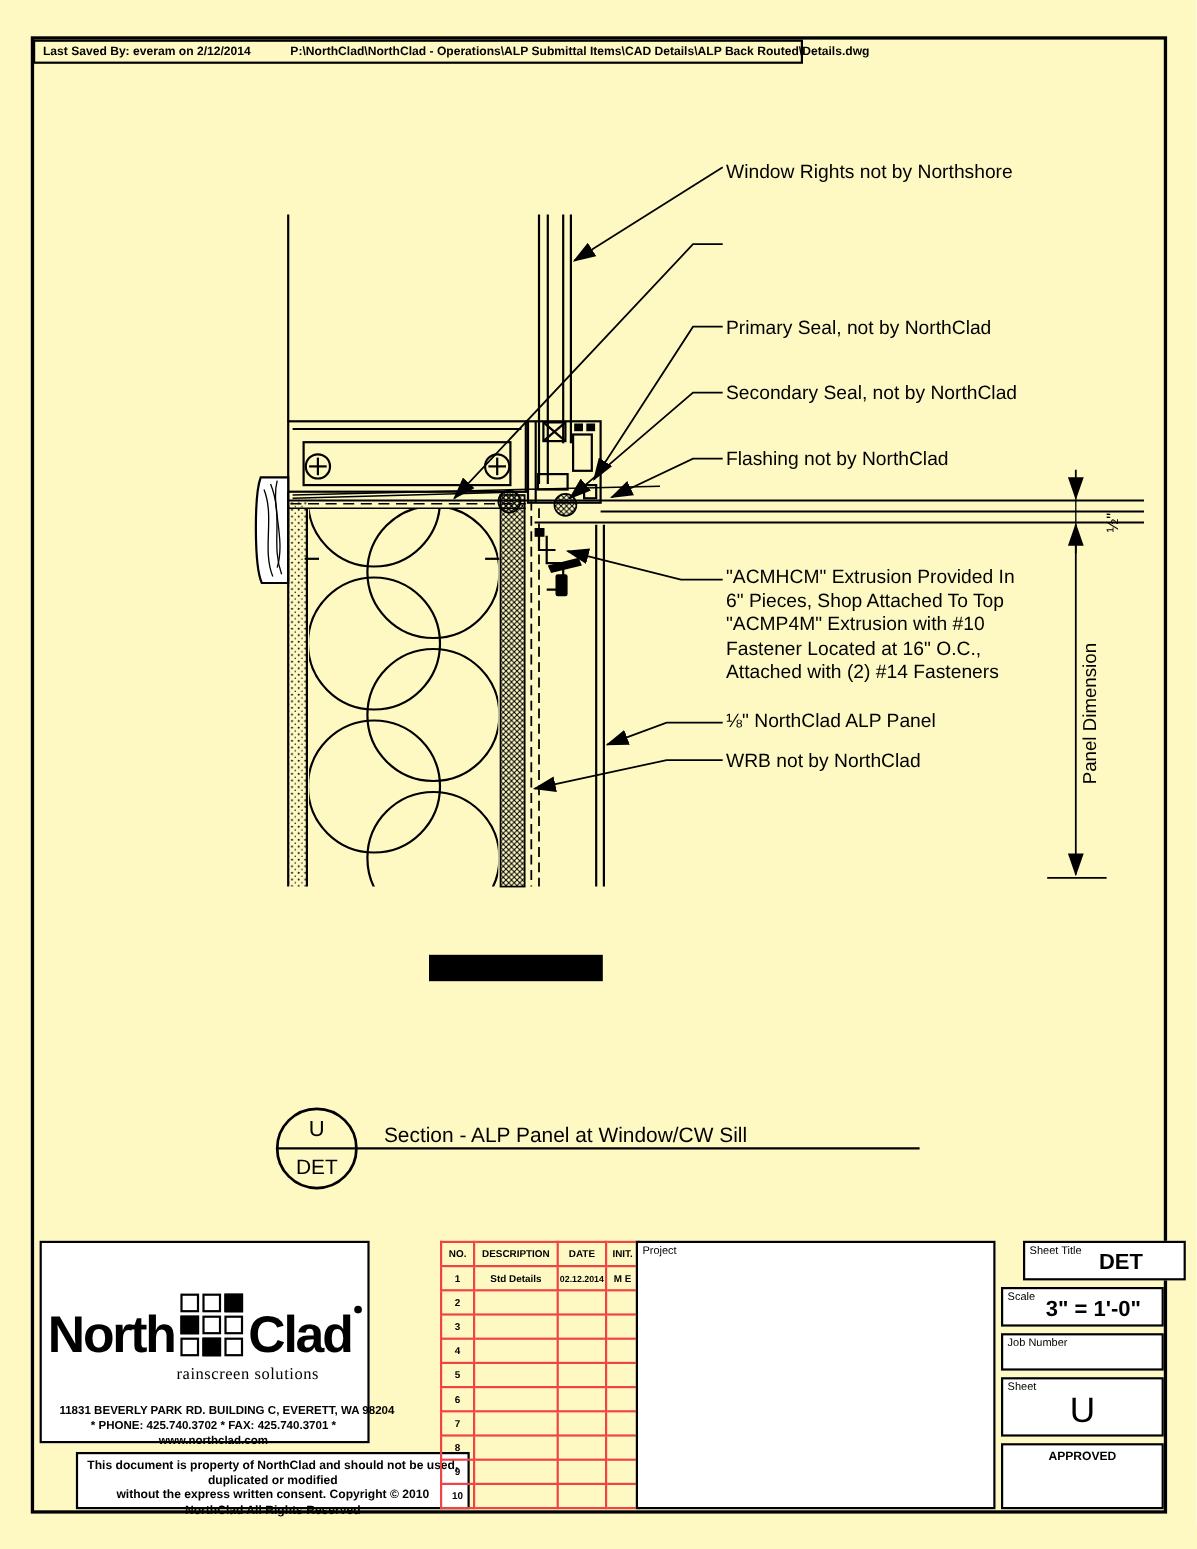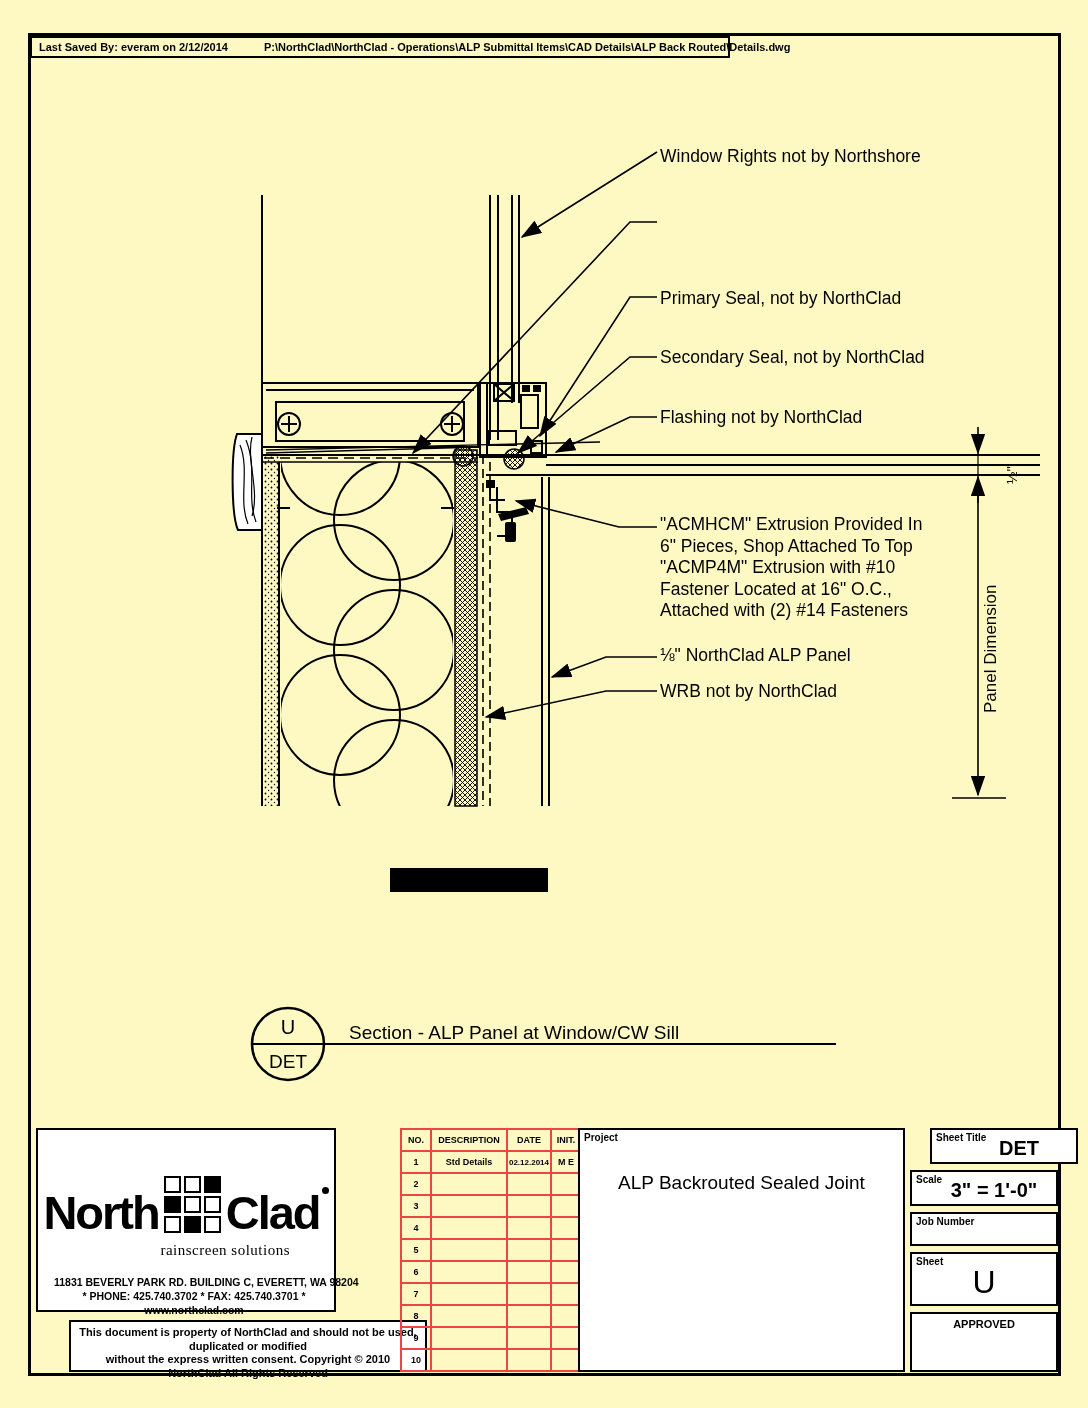--- a/index.html
+++ b/index.html
@@ -29,21 +29,21 @@
   #logo-grid div.f{background:#000;}
   #reg-dot{width:7px;height:7px;border-radius:50%;background:#000;margin:0 0 38px 2px;}
   #tagline{right:44px;top:112px;font-family:"Liberation Serif",serif;font-size:15px;letter-spacing:0.5px;}
   .addr{left:16px;right:0;text-align:center;font-size:10.5px;font-weight:bold;white-space:nowrap;}
   #disc-box{left:36px;top:1320px;width:358px;height:52px;padding-top:4px;
             font-size:11px;font-weight:bold;text-align:center;line-height:13.5px;margin-left:33px;}
   #rev-table{left:400px;top:1128px;border-collapse:collapse;table-layout:fixed;}
   #rev-table td{border:2px solid #ef4444;font-size:9px;font-weight:bold;text-align:center;
                 height:20px;padding:0;overflow:hidden;white-space:nowrap;}
   #proj-box{left:578px;top:1128px;width:327px;height:244px;}
-  .lbl{position:absolute;left:4px;top:2px;font-size:10px;font-weight:bold;}
+  .lbl{position:absolute;left:4px;top:2px;font-size:10px;font-weight:normal;}
   #proj-name{left:0;right:0;top:42px;text-align:center;font-size:19px;}
   .rc{left:910px;width:148px;}
   .rcv{left:0;right:0;text-align:center;font-weight:bold;}
   #st-box{top:1128px;height:36px;margin-left:20px;} #st-val{top:7px;font-size:20px;padding-left:30px;}
   #sc-box{top:1170px;height:36px;} #sc-val{top:7px;font-size:20px;padding-left:20px;}
   #jn-box{top:1212px;height:34px;}
   #sh-box{top:1252px;height:54px;} #sh-val{top:10px;font-size:32px;font-weight:normal;}
   #ap-box{top:1312px;height:60px;} #ap-val{top:4px;font-size:11px;}
 </style>
 </head>
@@ -325,21 +325,20 @@
           <td>10</td>
           <td></td>
           <td></td>
           <td></td>
         </tr>
   </tbody>
     </table>
 
   <div class="abs tb" id="proj-box">
     <div class="lbl">Project</div>
-    <div class="abs" id="proj-name">ALP Backrouted Sealed Joint</div>
   </div>
 
   <div class="abs tb rc" id="st-box">
     <div class="lbl">Sheet Title</div>
     <div class="abs rcv" id="st-val">DET</div>
   </div>
   <div class="abs tb rc" id="sc-box">
     <div class="lbl">Scale</div>
     <div class="abs rcv" id="sc-val">3" = 1'-0"</div>
   </div>

